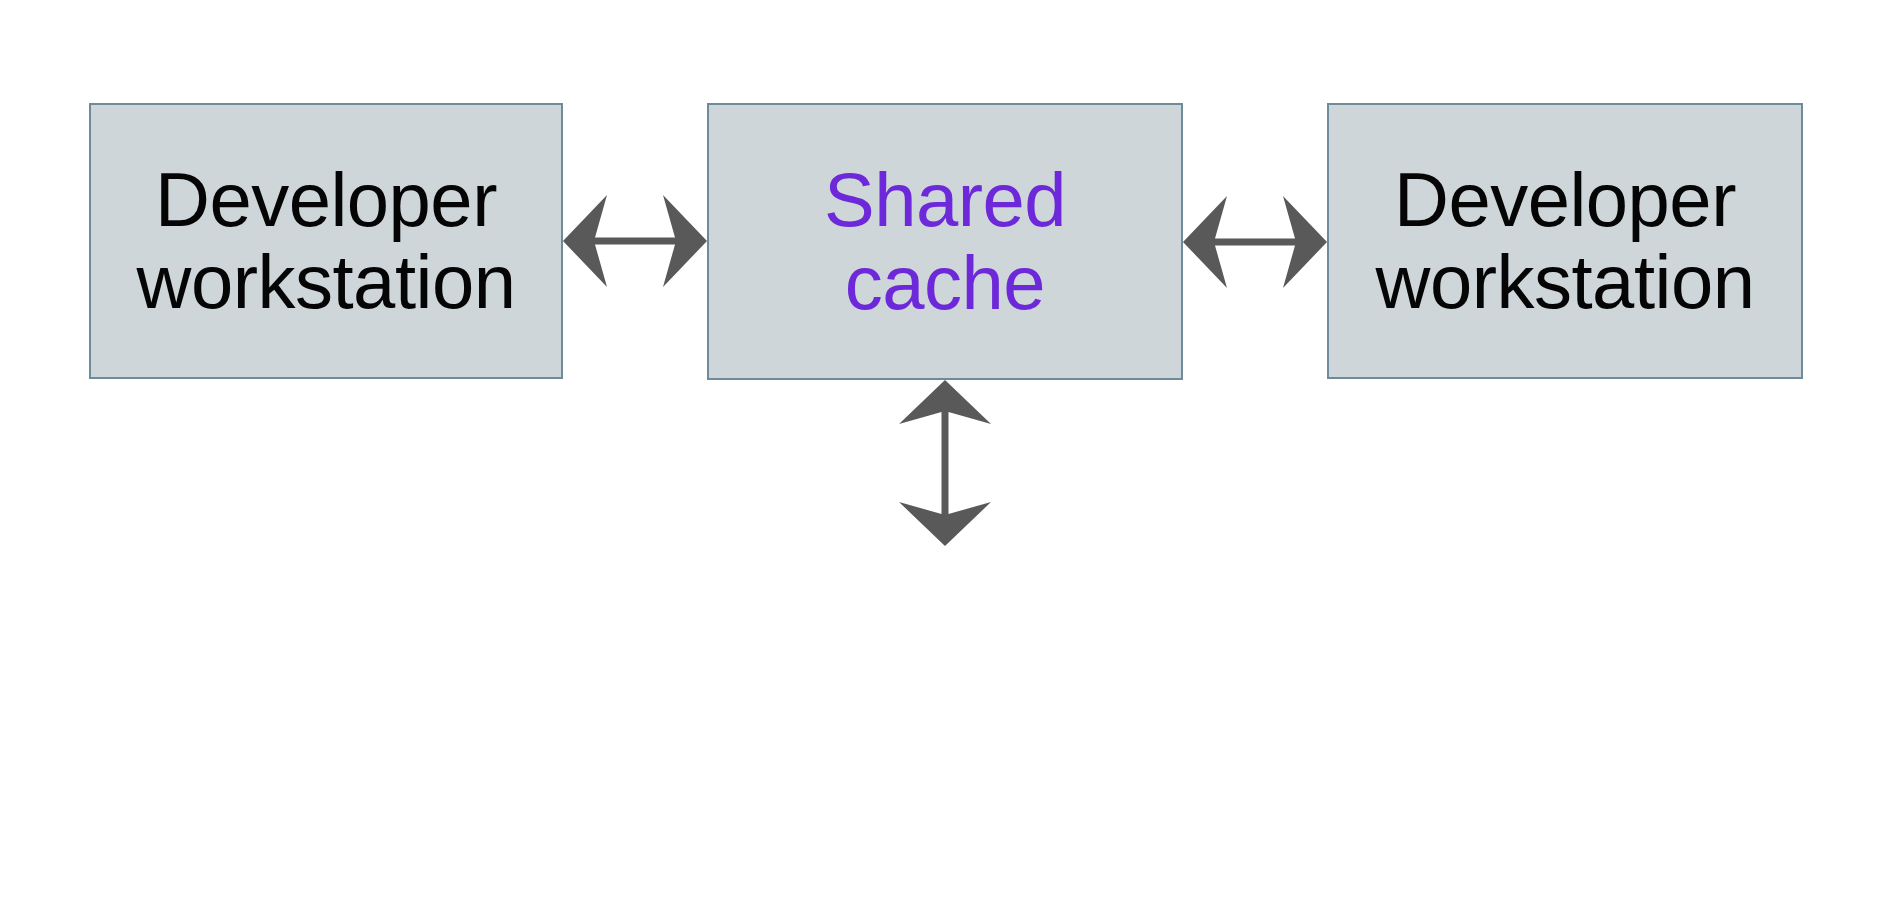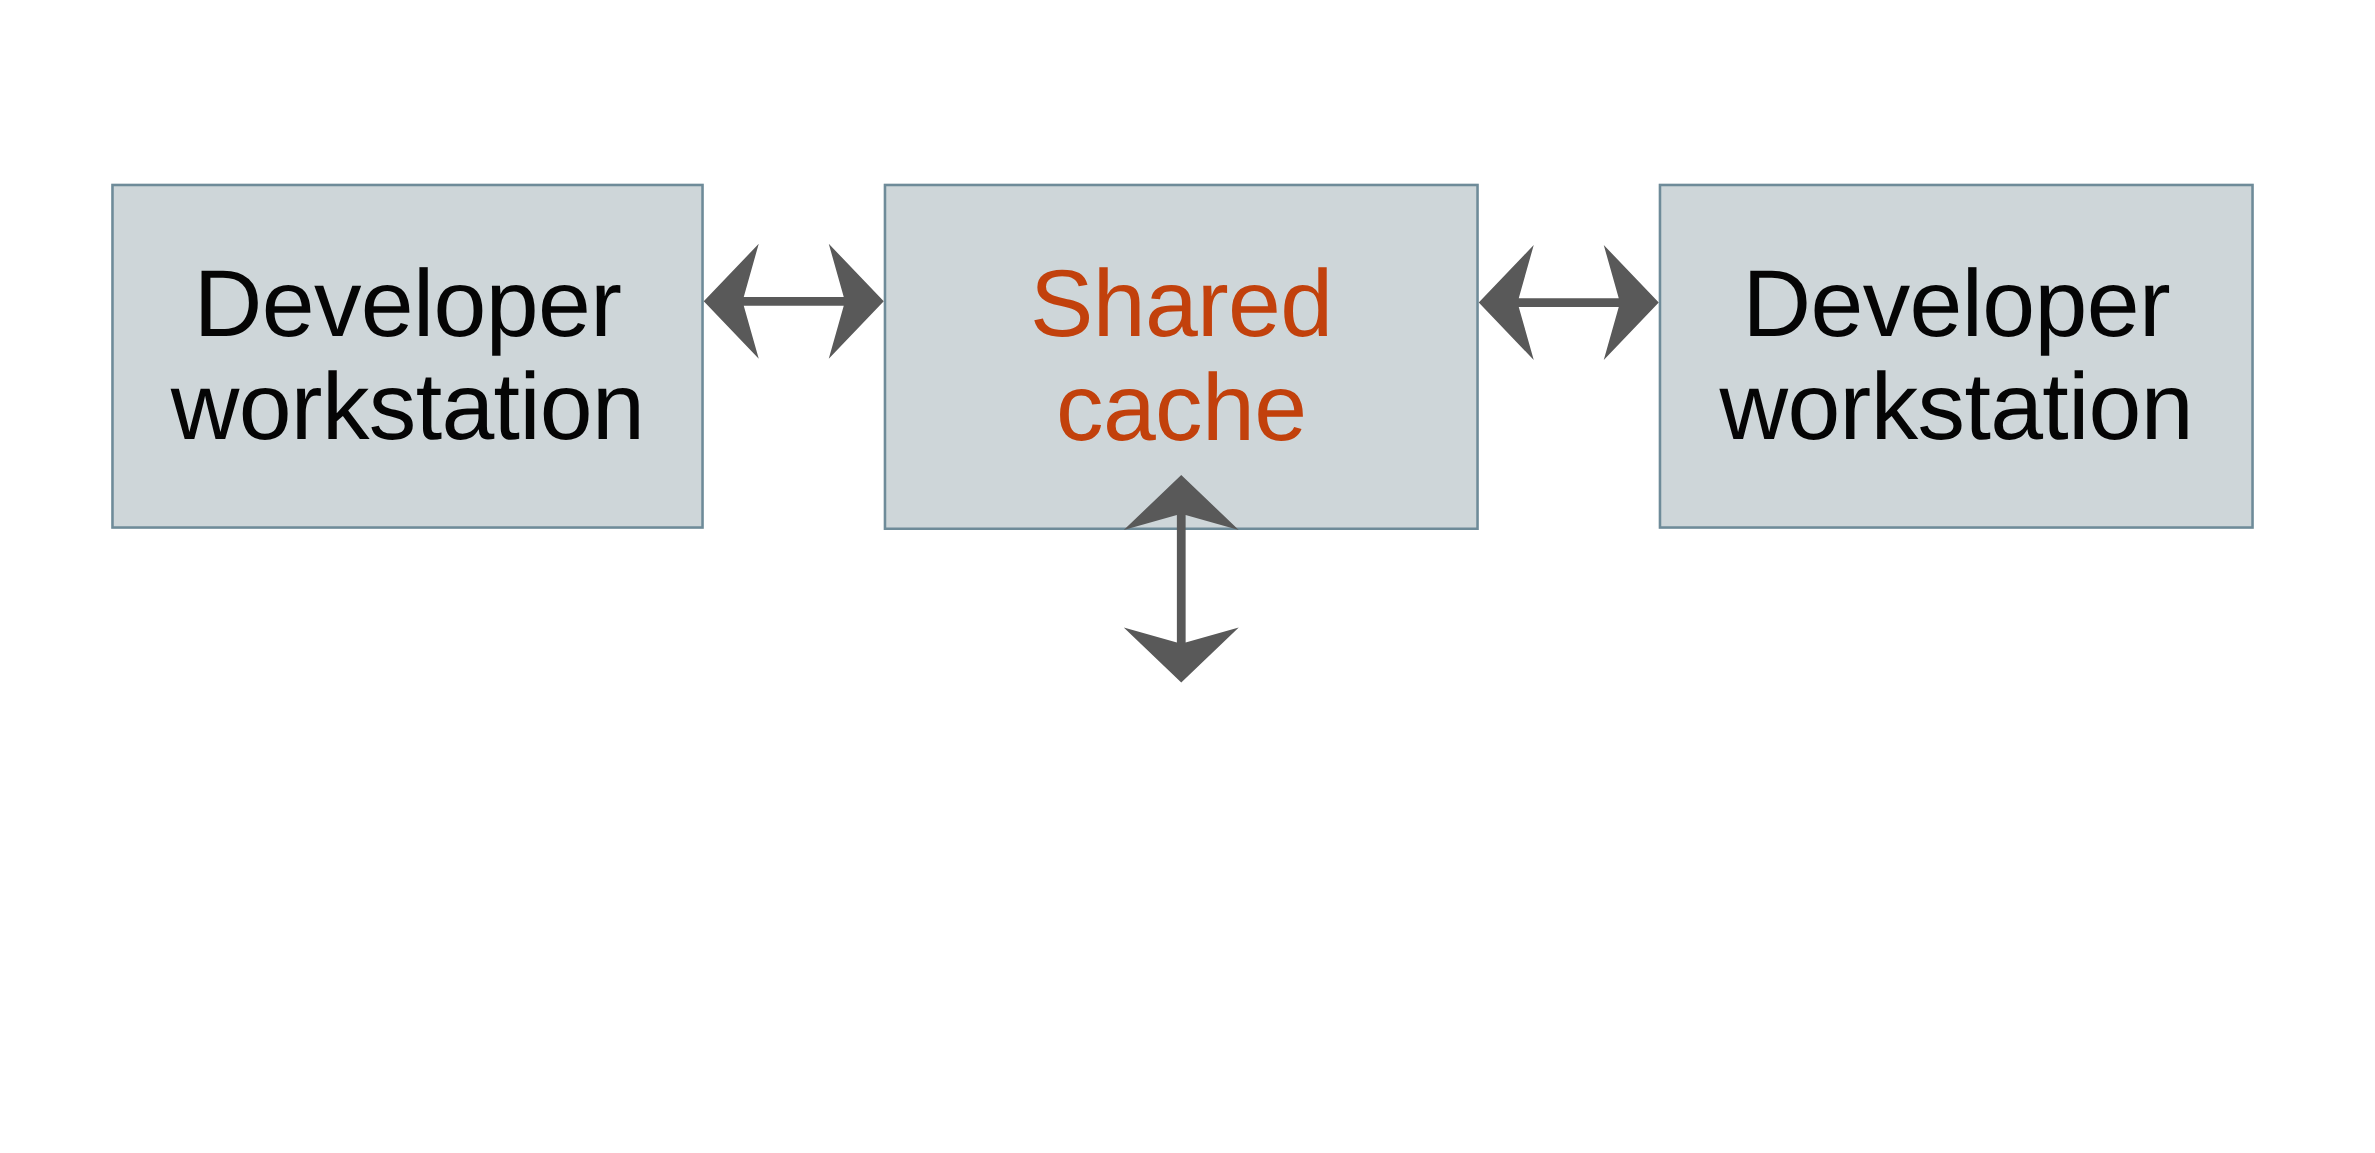--- a/index.html
+++ b/index.html
@@ -19,21 +19,20 @@
   }
   .node {
     position: absolute;
     box-sizing: border-box;
     background: #ced6d9;
     border: 2px solid #6e8b99;
     display: flex;
     align-items: center;
     justify-content: center;
     text-align: center;
-    margin-top: 44px;
   }
   .node-label {
     font-size: 76px;
     line-height: 1.08;
     color: #050505;
     font-weight: 400;
     letter-spacing: -0.5px;
     white-space: pre-line;
     padding: 0 4px;
   }
@@ -47,21 +46,21 @@
 <body>
 
 <div id="canvas">
 
   <div class="node" id="node-dev-left" style="left: 89px; top: 103px; width: 474px; height: 276px; background: rgb(206, 214, 217); border-color: rgb(110, 139, 153);">
     <span class="node-label" style="color: rgb(5, 5, 5);">Developer
 workstation</span>
   </div>
 
   <div class="node" id="node-shared-cache" style="left: 707px; top: 103px; width: 476px; height: 277px; background: rgb(206, 214, 217); border-color: rgb(110, 139, 153);">
-    <span class="node-label" style="color: #c2410c;">Shared
+    <span class="node-label" style="color: #6d28d9;">Shared
 cache</span>
   </div>
 
   <div class="node" id="node-dev-right" style="left: 1327px; top: 103px; width: 476px; height: 276px; background: rgb(206, 214, 217); border-color: rgb(110, 139, 153);">
     <span class="node-label" style="color: rgb(5, 5, 5);">Developer
 workstation</span>
   </div>
 
 
   <svg class="edge-svg" id="edge-0" width="144" height="96" style="left: 563px; top: 193px;">

